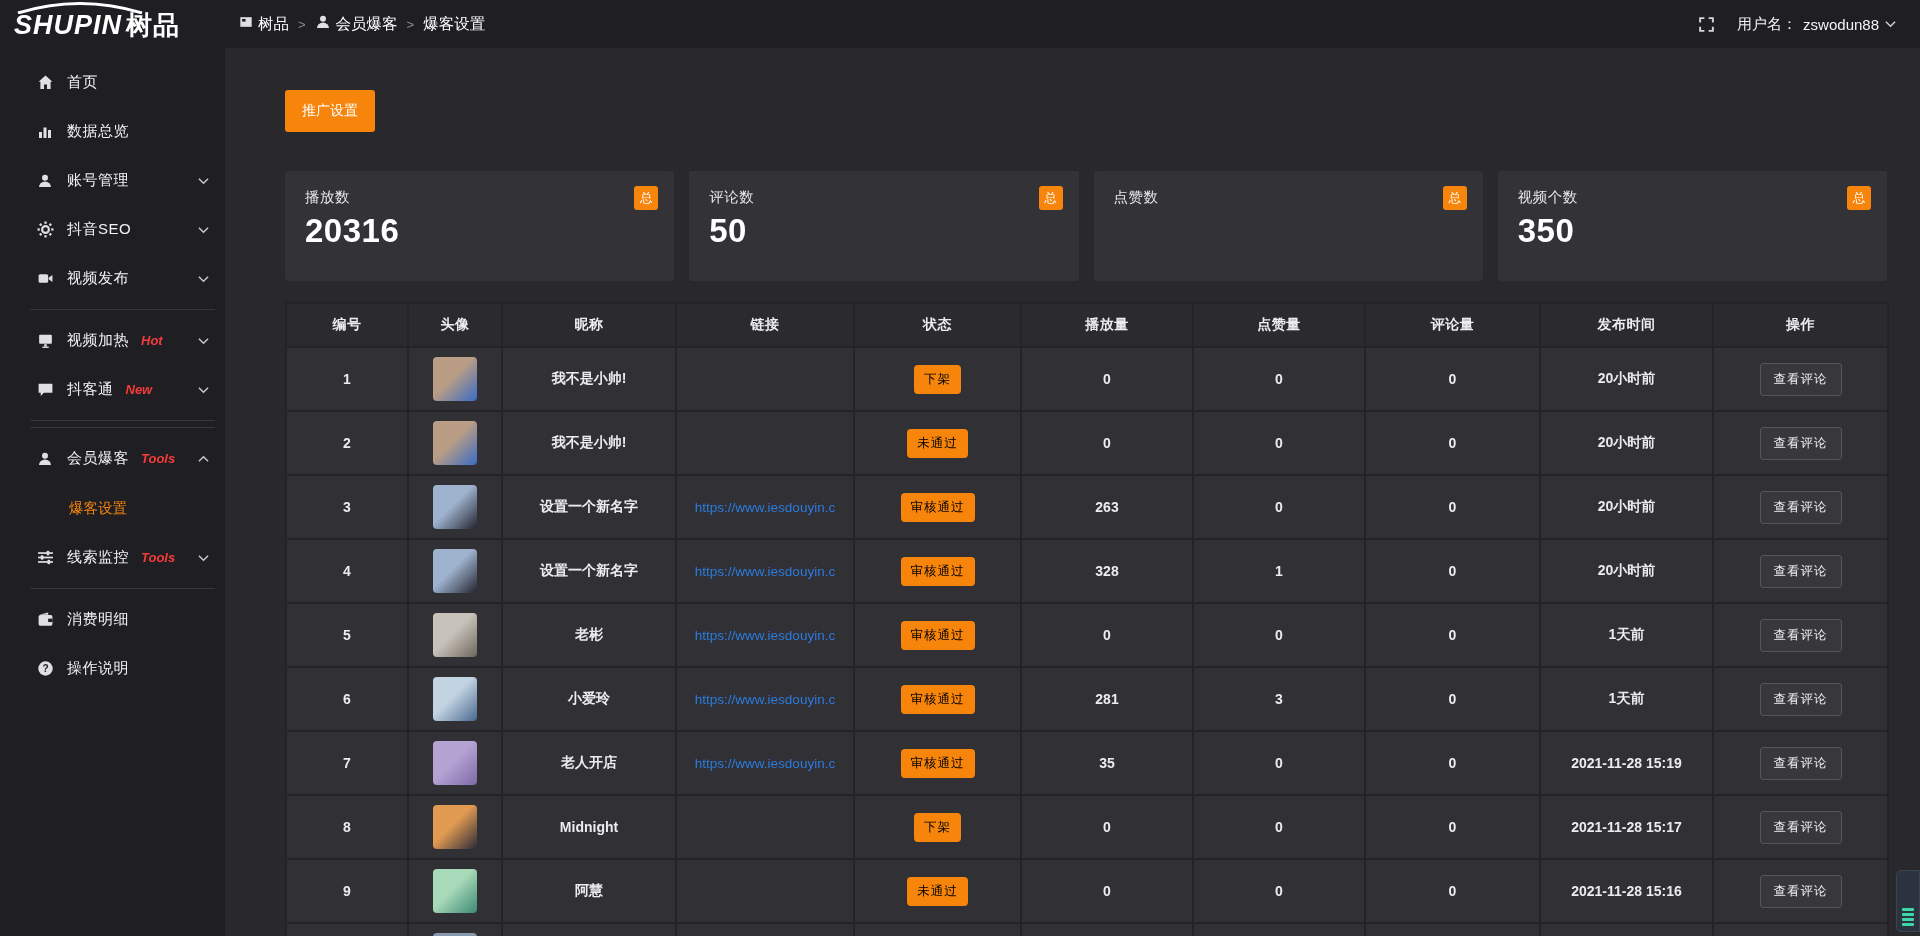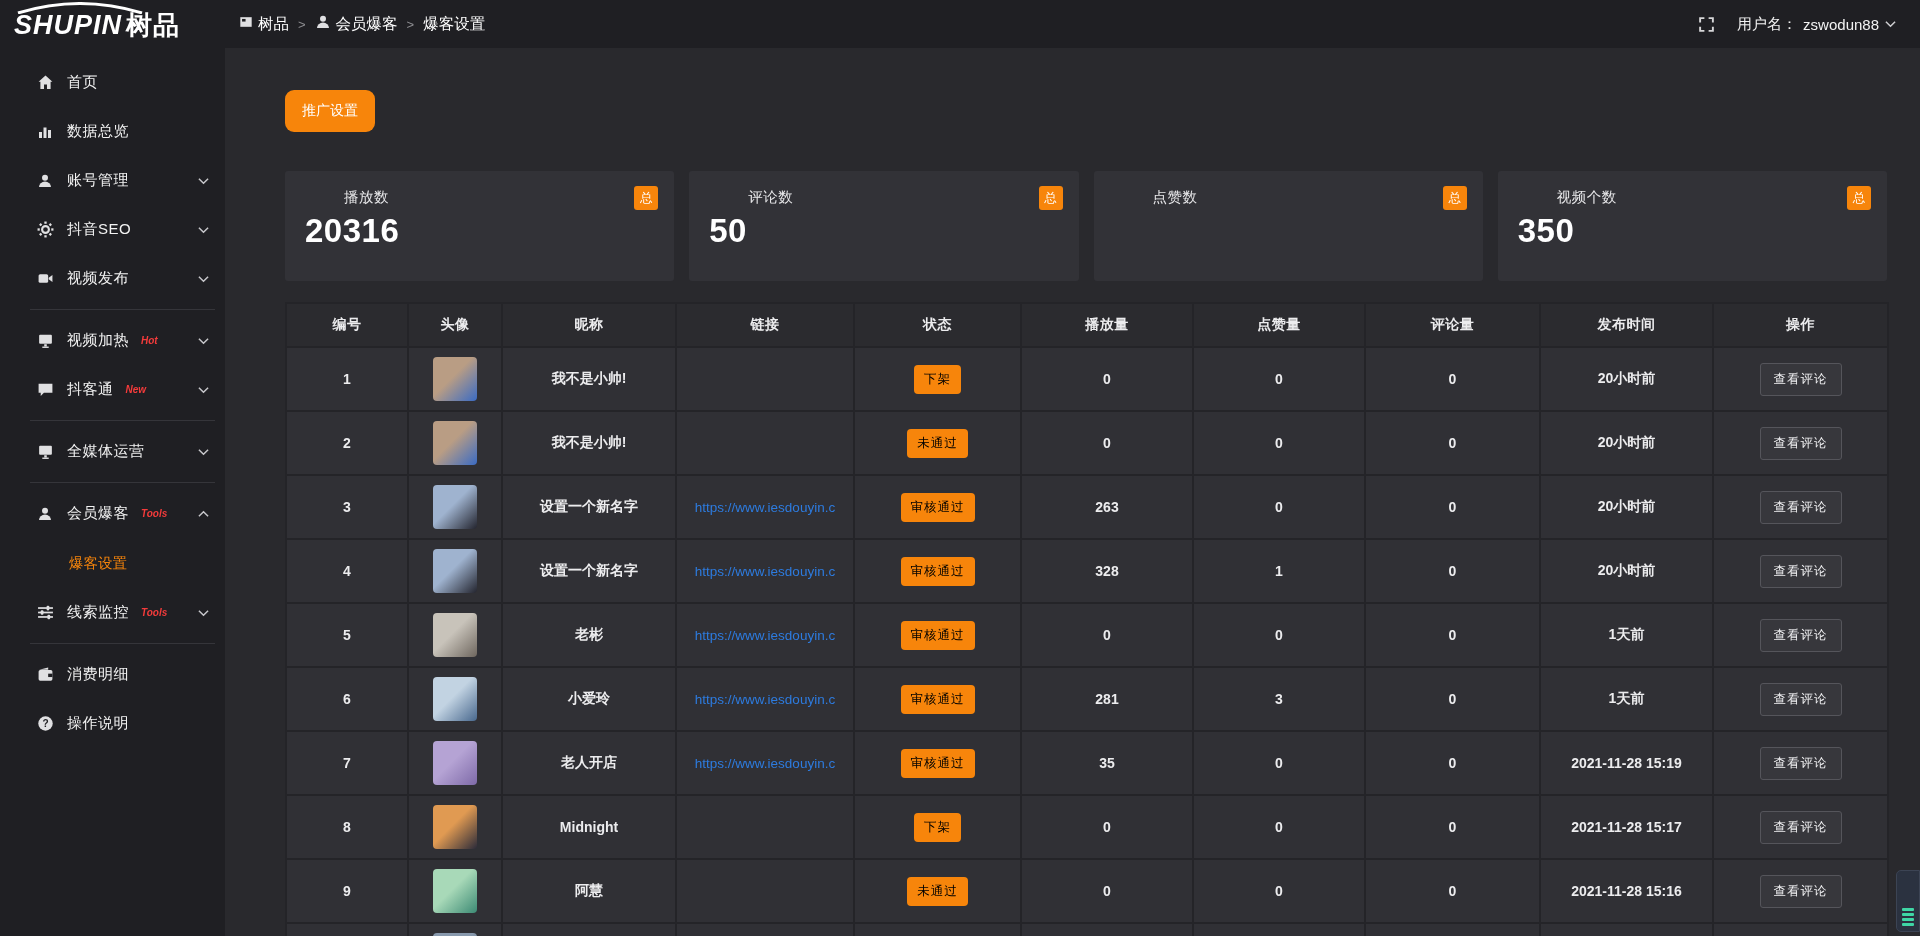--- a/index.html
+++ b/index.html
@@ -17,21 +17,21 @@
   .logo-arc { position:absolute; top:2px; left:16px; }
   .logo-en { font-size:27px; font-weight:900; letter-spacing:1px; color:#fff; font-style:italic; }
   .logo-cn { font-size:26px; font-weight:900; color:#fff; margin-left:4px; letter-spacing:1px; }
   .menu { padding-top:8px;padding-left:20px; }
   .mi {
     height:49px; display:flex; align-items:center; padding:0 16px;
     cursor:pointer; color:#f2f2f2; font-size:15px;
   }
   .mi .ic { width:18px; height:18px; display:inline-flex; align-items:center; justify-content:center; flex:0 0 18px; }
   .mi .lb { margin-left:13px; letter-spacing:0.5px; }
-  .mi .tag { margin-left:12px; font-size:10px; font-weight:700; font-style:italic; }
+  .mi .tag { margin-left:12px; font-size:13px; font-weight:700; font-style:italic; }
   .mi .chev { margin-left:auto; display:inline-flex; }
   .sub { height:50px; display:flex; align-items:center; padding-left:49px; font-size:14.5px; color:#ededed; cursor:pointer; }
   .sub.active { color:#f7850b; }
   .sdiv { border-top:1px solid #35353a; margin:6px 10px; }
   
   .topbar {
     position:fixed; left:225px; right:0; top:0; height:48px;
     background:#1f1f23; display:flex; align-items:center; padding:0 24px 0 14px; z-index:4;
   }
   .crumbs { display:flex; align-items:center; gap:9px; font-size:15.5px; color:#fff; }
@@ -40,29 +40,29 @@
   .crumb:last-child { cursor:default; }
   .top-right { margin-left:auto; display:flex; align-items:center; gap:22px; }
   .fs-btn { display:inline-flex; cursor:pointer; }
   .user-box { display:flex; align-items:center; gap:6px; font-size:15px; color:#f2f2f2; cursor:pointer; }
   
   .content {
     position:absolute; left:225px; top:48px; width:1695px; height:888px;
     background:#29292d; padding:42px 33px 0 60px; overflow:hidden;
   }
   .promo-btn {
-    display:inline-block; background:#f7850b; color:#fff; border:none; border-radius:9px;
+    display:inline-block; background:#f7850b; color:#fff; border:none; border-radius:3px;
     padding:12px 17px; font-size:14px; cursor:pointer; font-family:inherit;
   }
   .cards { display:flex; gap:15px; margin-top:39px; }
   .card {
     flex:1; height:110px; background:#323237; border-radius:3px;
     padding:17px 20px; position:relative;
   }
-  .card .clabel { font-size:14.5px; color:#e8e8ea; letter-spacing:0.5px;margin-left:39px; }
+  .card .clabel { font-size:14.5px; color:#e8e8ea; letter-spacing:0.5px; }
   .card .cvalue { font-size:33px; font-weight:700; color:#fff; margin-top:5px; letter-spacing:0.5px; }
   .card .cbadge {
     position:absolute; top:15px; right:16px; width:24px; height:24px; line-height:24px;
     background:#f7850b; color:#fff; font-size:12.5px; text-align:center; border-radius:3px;
   }
   
   .table-wrap { margin-top:21px; }
   table { border-collapse:collapse; table-layout:fixed; width:1602px; }
   th, td {
     border:2px solid #242428; text-align:center; vertical-align:middle;
@@ -198,35 +198,20 @@
         </span>
         <span class="lb">抖客通</span>
         <span class="tag" style="color: rgb(243, 59, 59);">New</span>
         <span class="chev">
           <svg width="11" height="8" viewBox="0 0 12 8" fill="none" stroke="#c8c8cc" stroke-width="1.6">
             <path d="M1 1.5 L6 6.5 L11 1.5"></path>
           </svg>
         </span>
       </div>
       <div class="sdiv"></div>
-      <div class="mi">
-        <span class="ic">
-          <svg width="17" height="17" viewBox="0 0 16 16" fill="#e0e0e2">
-            <rect x="2" y="2.5" width="12" height="8.5" rx="1"></rect>
-            <rect x="6.8" y="11.5" width="2.4" height="2.2"></rect>
-            <rect x="5" y="13.7" width="6" height="1.3"></rect>
-          </svg>
-        </span>
-        <span class="lb">全媒体运营</span>
-        <span class="chev">
-          <svg width="11" height="8" viewBox="0 0 12 8" fill="none" stroke="#c8c8cc" stroke-width="1.6">
-            <path d="M1 1.5 L6 6.5 L11 1.5"></path>
-          </svg>
-        </span>
-      </div>
       <div class="sdiv"></div>
       <div class="mi">
         <span class="ic">
           <svg width="16" height="16" viewBox="0 0 16 16" fill="#e0e0e2">
             <circle cx="8" cy="4.8" r="3"></circle>
             <path d="M2 14 a6 5.4 0 0 1 12 0 Z"></path>
           </svg>
         </span>
         <span class="lb">会员爆客</span>
         <span class="tag" style="color: rgb(243, 59, 59);">Tools</span>

